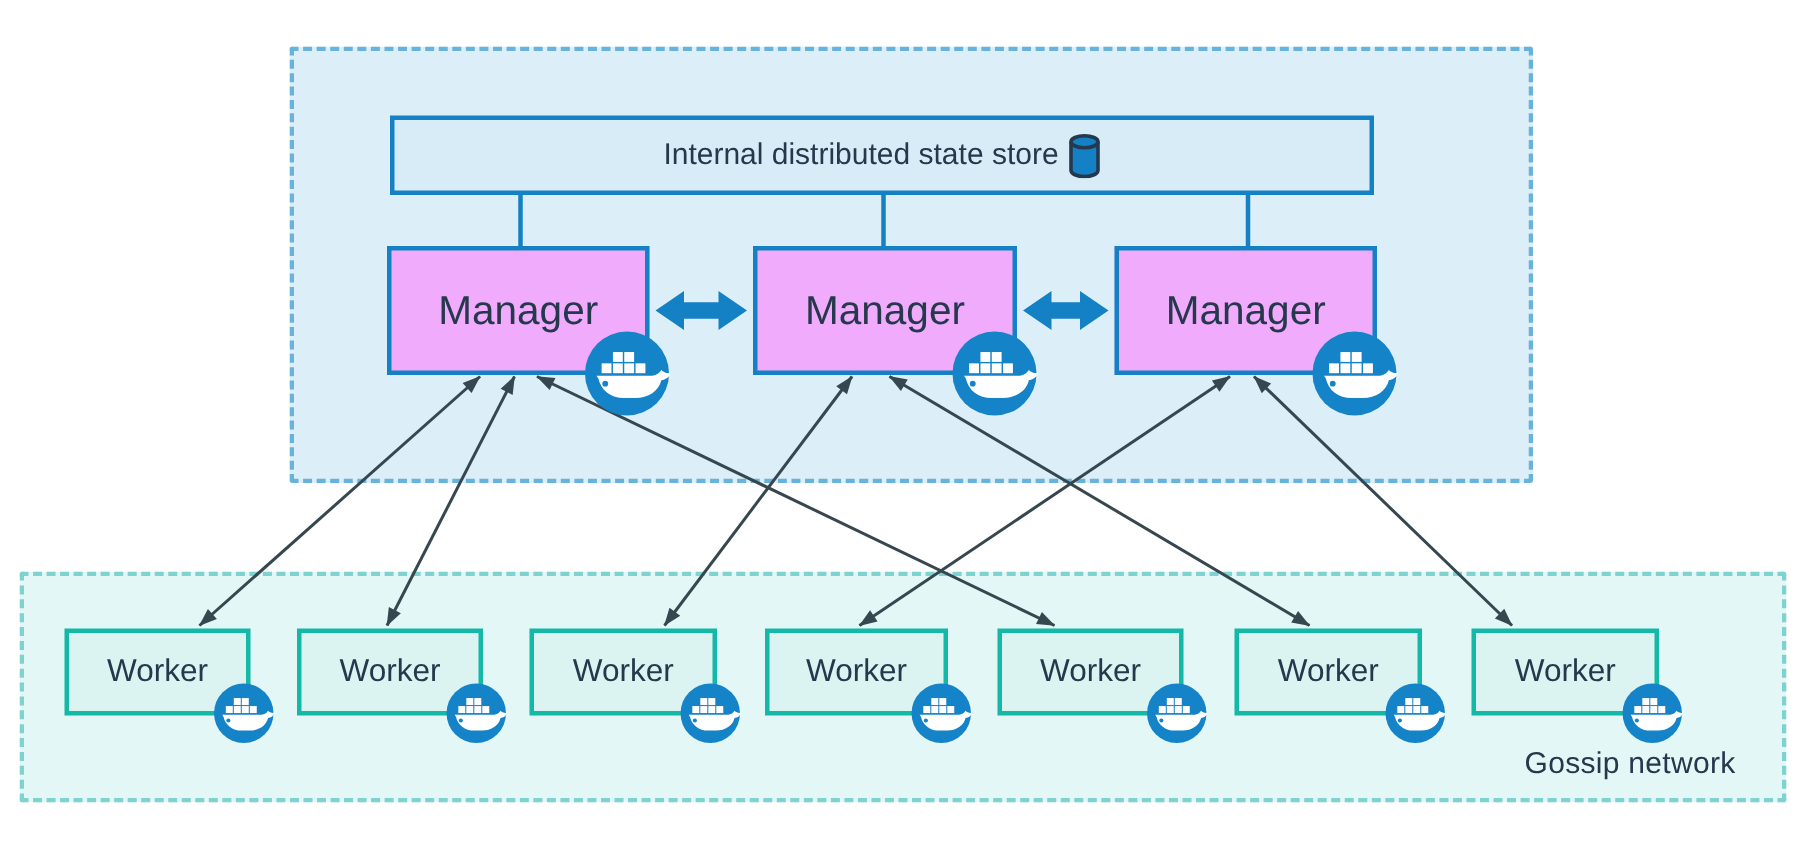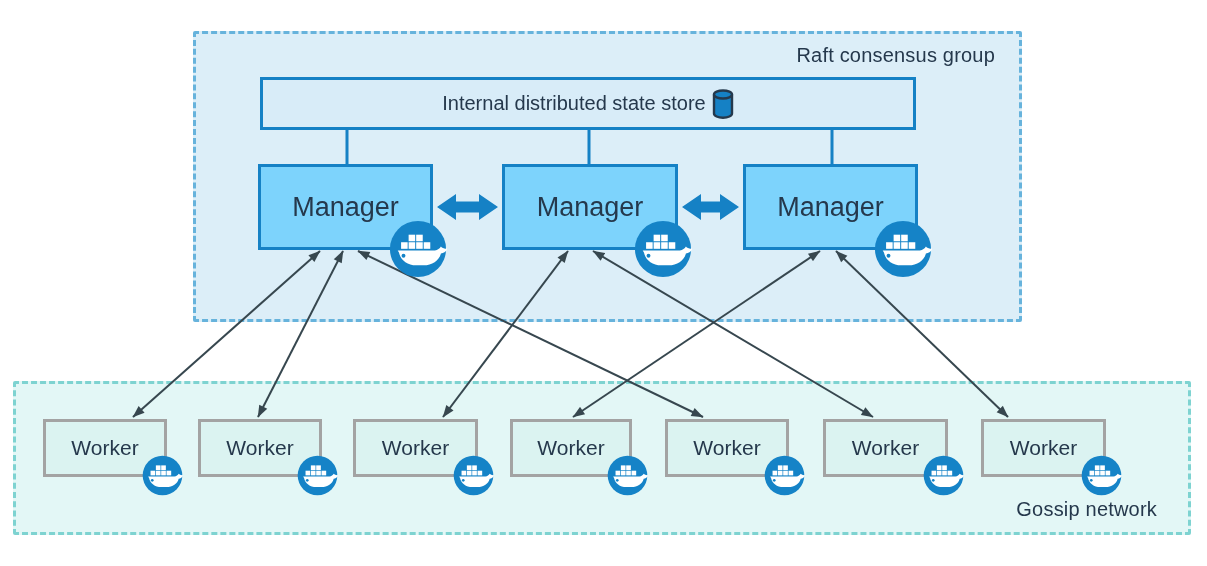--- a/index.html
+++ b/index.html
@@ -9,22 +9,22 @@
   .group-box{position:absolute;box-sizing:border-box;z-index:1;border-radius:2px;}
   .raft-box{left:193px;top:31px;width:829px;height:291px;background:#dceef8;border:3px dashed #67b3dc;}
   .gossip-box{left:13px;top:381px;width:1178px;height:154px;background:#e3f7f6;border:3px dashed #7ed3d1;}
 
   .group-label{position:absolute;z-index:3;color:#25384c;font-size:20px;letter-spacing:0.2px;}
   .raft-label{top:44px;right:212px;}
   .gossip-label{top:498px;right:50px;}
 
   .node{position:absolute;box-sizing:border-box;display:flex;align-items:center;justify-content:center;z-index:3;color:#25384c;}
   .store{background:#d8ecf8;border:3px solid #1581c5;font-size:20px;gap:6px;}
-  .manager{background:#7dd3fc;border:3px solid #1581c5;font-size:27px;}
-  .worker{background:#dbf3f1;border:3px solid #a3a3a3;font-size:21px;}
+  .manager{background:#f0abfc;border:3px solid #1581c5;font-size:27px;}
+  .worker{background:#dbf3f1;border:3px solid #14b8a6;font-size:21px;}
 
   .badge{position:absolute;z-index:4;}
   .manager .badge{width:58px;height:58px;right:-17px;bottom:-31px;}
   .worker .badge{width:41px;height:41px;right:-19px;bottom:-22px;}
   .badge svg{display:block;width:100%;height:100%;}
 
   .db-icon{flex:0 0 auto;display:block;}
 
   #wires{position:absolute;left:0;top:0;z-index:2;pointer-events:none;}
   .defs-holder{position:absolute;width:0;height:0;overflow:hidden;}
@@ -69,21 +69,20 @@
       <polygon points="682,207 701,194 701,201.5 720,201.5 720,194 739,207 720,220 720,212.5 701,212.5 701,220" fill="#1581c5"></polygon>
       <line x1="320" y1="251" x2="133" y2="417" stroke="#37474f" stroke-width="2" marker-start="url(#ah-start)" marker-end="url(#ah-end)"></line>
       <line x1="343" y1="251" x2="258" y2="417" stroke="#37474f" stroke-width="2" marker-start="url(#ah-start)" marker-end="url(#ah-end)"></line>
       <line x1="358" y1="251" x2="703" y2="417" stroke="#37474f" stroke-width="2" marker-start="url(#ah-start)" marker-end="url(#ah-end)"></line>
       <line x1="568" y1="251" x2="443" y2="417" stroke="#37474f" stroke-width="2" marker-start="url(#ah-start)" marker-end="url(#ah-end)"></line>
       <line x1="593" y1="251" x2="873" y2="417" stroke="#37474f" stroke-width="2" marker-start="url(#ah-start)" marker-end="url(#ah-end)"></line>
       <line x1="820" y1="251" x2="573" y2="417" stroke="#37474f" stroke-width="2" marker-start="url(#ah-start)" marker-end="url(#ah-end)"></line>
       <line x1="836" y1="251" x2="1008" y2="417" stroke="#37474f" stroke-width="2" marker-start="url(#ah-start)" marker-end="url(#ah-end)"></line>
     </svg>
 
-  <div class="group-label raft-label">Raft consensus group</div>
   <div class="group-label gossip-label">Gossip network</div>
 
   <div class="node store" style="left: 260px; top: 77px; width: 656px; height: 53px;">
     <span>Internal distributed state store</span>
     <svg class="db-icon" width="22" height="30" viewBox="0 0 22 30">
       <path d="M2,5.5 v19 c0,2.4 4,4.2 9,4.2 s9,-1.8 9,-4.2 v-19" fill="#1581c5" stroke="#24394d" stroke-width="2.4"></path>
       <ellipse cx="11" cy="5.5" rx="9" ry="4" fill="#1581c5" stroke="#24394d" stroke-width="2.4"></ellipse>
     </svg>
   </div>
 

